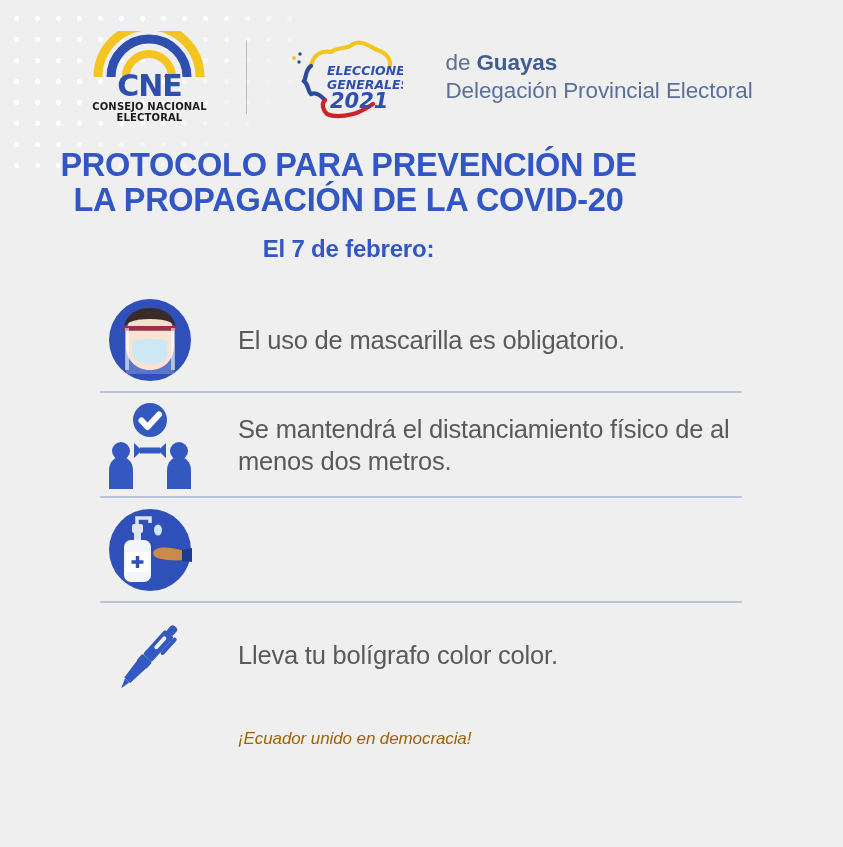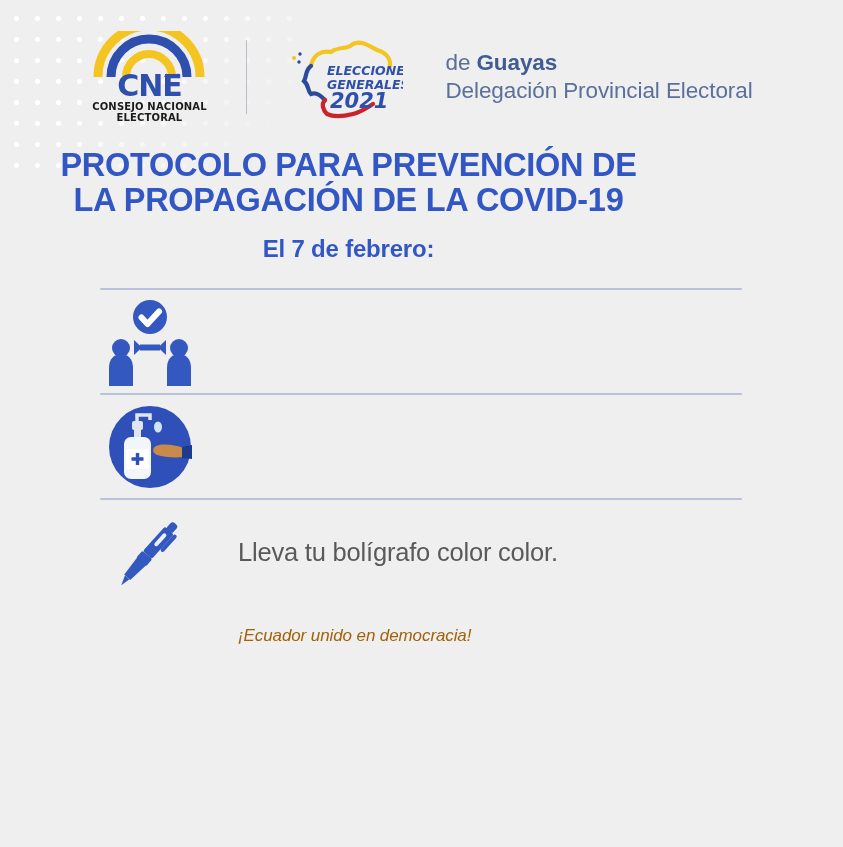--- a/index.html
+++ b/index.html
@@ -161,44 +161,60 @@
     <div class="hdr-text">
       <div><span>de </span><b>Guayas</b></div>
       <div>Delegación Provincial Electoral</div>
     </div>
   </div>
 </div>
 
 <div id="title-block">
   <div id="main-title">
     <div>PROTOCOLO PARA PREVENCIÓN DE</div>
-    <div>LA PROPAGACIÓN DE LA COVID-19</div>
+    <div>LA PROPAGACIÓN DE LA COVID-20</div>
   </div>
   <div id="date-line">El 7 de febrero:</div>
 </div>
 
 <div id="list">
 
+  <div class="row">
+    <div class="row-icon">
+      <svg width="92" height="92" viewBox="0 0 92 92">
+        <circle cx="46" cy="46" r="41" fill="#2e50b8"></circle>
+        <path d="M46 16 C30 16 22 28 22 42 L22 52 C22 66 32 76 46 76 C60 76 70 66 70 52 L70 42 C70 28 62 16 46 16 Z" fill="#f8ddc8"></path>
+        <path d="M46 14 C28 14 20 25 20 36 C20 29 28 25 46 25 C64 25 72 29 72 36 C72 25 64 14 46 14 Z" fill="#3a2b2b"></path>
+        <rect x="19" y="32" width="54" height="5" rx="2.5" fill="#9b2f4e"></rect>
+        <path d="M28 48 C28 46 34 45 46 45 C58 45 64 46 64 48 L63 62 C63 66 55 70 46 70 C37 70 29 66 29 62 Z" fill="#bfe0f2"></path>
+        <rect x="21" y="34" width="4" height="42" fill="rgba(255,255,255,.55)"></rect>
+        <rect x="67" y="34" width="4" height="42" fill="rgba(255,255,255,.55)"></rect>
+        <path d="M22 36 L70 36 L70 80 L22 80 Z" fill="rgba(255,255,255,.22)"></path>
+      </svg>
+    </div>
+    <div class="row-text">El uso de mascarilla es obligatorio.</div>
+  </div>
 
   <div class="divider"></div>
 
   <div class="row">
     <div class="row-icon">
       <svg width="92" height="92" viewBox="0 0 92 92">
         <circle cx="46" cy="21" r="17" fill="#3358c0"></circle>
         <path d="M37.5 21.5 L43.5 28 L55 15.5" fill="none" stroke="#fff" stroke-width="6" stroke-linecap="round" stroke-linejoin="round"></path>
         <circle cx="17" cy="52" r="9" fill="#3358c0"></circle>
         <path d="M5 90 L5 72 C5 63 10 58 17 58 C24 58 29 63 29 72 L29 90 Z" fill="#3358c0"></path>
         <circle cx="75" cy="52" r="9" fill="#3358c0"></circle>
         <path d="M63 90 L63 72 C63 63 68 58 75 58 C82 58 87 63 87 72 L87 90 Z" fill="#3358c0"></path>
         <rect x="36" y="48.5" width="20" height="6" fill="#3358c0"></rect>
         <path d="M38 51.5 L30 44 L30 59 Z" fill="#3358c0"></path>
         <path d="M54 51.5 L62 44 L62 59 Z" fill="#3358c0"></path>
       </svg>
     </div>
+    <div class="row-text">Se mantendrá el distanciamiento físico de al menos dos metros.</div>
   </div>
 
   <div class="divider"></div>
 
   <div class="row">
     <div class="row-icon">
       <svg width="92" height="92" viewBox="0 0 92 92">
         <circle cx="46" cy="46" r="41" fill="#2e50b8"></circle>
         <rect x="28" y="20" width="11" height="9" rx="2" fill="#dfe6ef"></rect>
         <path d="M33 20 L33 14 L46 14 L46 19" fill="none" stroke="#dfe6ef" stroke-width="3.5"></path>

